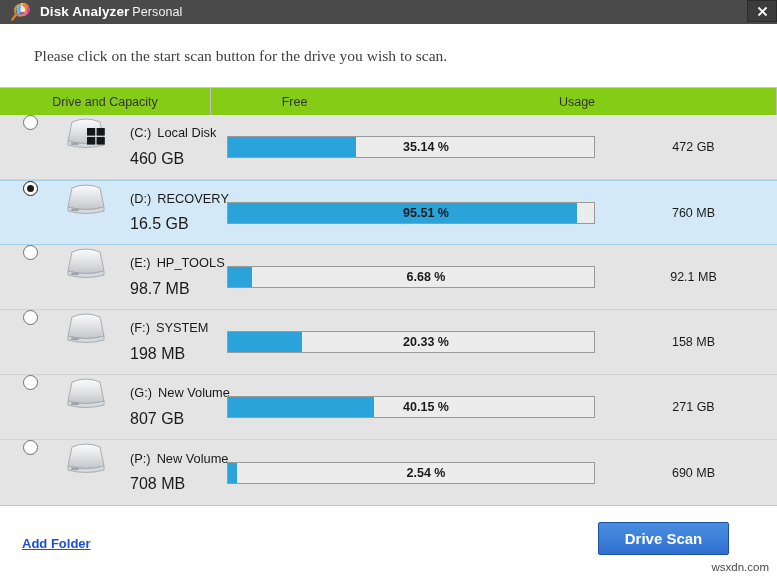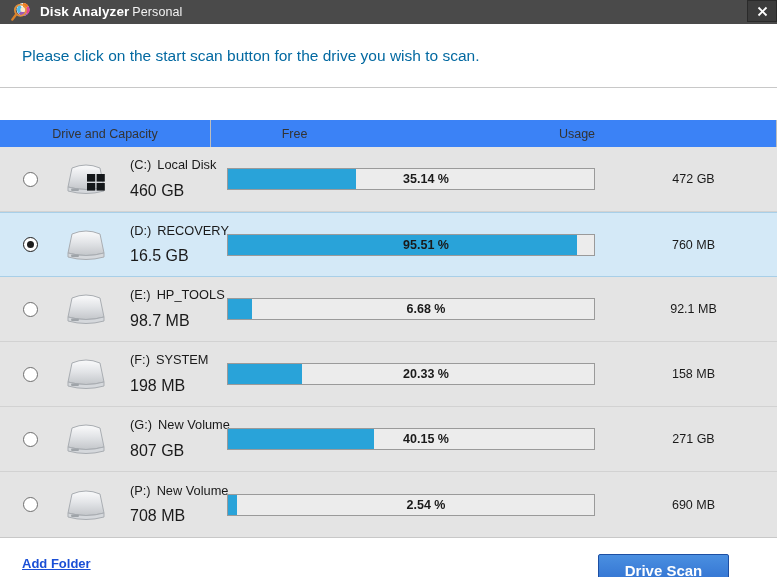--- a/index.html
+++ b/index.html
@@ -60,38 +60,38 @@
     justify-content: center;
     cursor: pointer;
   }
   .close-button svg { display: block; }
 
   
   .instruction {
     height: 63px;
     display: flex;
     align-items: center;
-    padding-left: 22px;
+    padding-left: 34px;
     font-size: 15.5px;
-    color: #0369a1;
+    color: #404040;
     background: #ffffff;
     box-sizing: border-box;
+    font-family: Liberation Serif, serif;
   }
 
   
   .table-wrap {
     border-top: 1px solid #c8c8c8;
     border-bottom: 1px solid #c8c8c8;
   }
   .table-header {
     display: flex;
     height: 27px;
-    background: #3b82f6;
-    box-sizing: border-box;
-    margin-top: 32px;
+    background: #84cc16;
+    box-sizing: border-box;
   }
   .th {
     display: flex;
     align-items: center;
     justify-content: center;
     font-size: 12.5px;
     color: #333333;
     box-sizing: border-box;
   }
   .col-drive { width: 211px; flex: 0 0 211px; border-right: 1px solid #bdbdbd; }
@@ -114,21 +114,20 @@
   .row.selected {
     background: #d4e9f7;
     border-top: 1px solid #a8cfe8;
     border-bottom: 1px solid #a8cfe8;
   }
 
   .cell-drive {
     width: 211px;
     flex: 0 0 211px;
     display: flex;
-    align-items: center;
     height: 100%;
     box-sizing: border-box;
     gap: 8px;
   }
   .radio {
     width: 15px;
     height: 15px;
     border-radius: 50%;
     border: 1px solid #6e6e6e;
     background: #ffffff;
@@ -224,21 +223,21 @@
 
   
   .footer {
     position: relative;
     height: 69px;
     background: #ffffff;
   }
   .add-folder {
     position: absolute;
     left: 22px;
-    top: 18px;
+    top: 30px;
     font-size: 13px;
     font-weight: bold;
     color: #1a4fd6;
     text-decoration: underline;
     cursor: pointer;
   }
   .start-scan {
     position: absolute;
     right: 48px;
     top: 16px;

